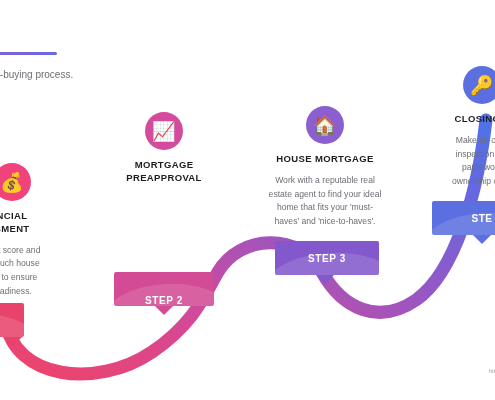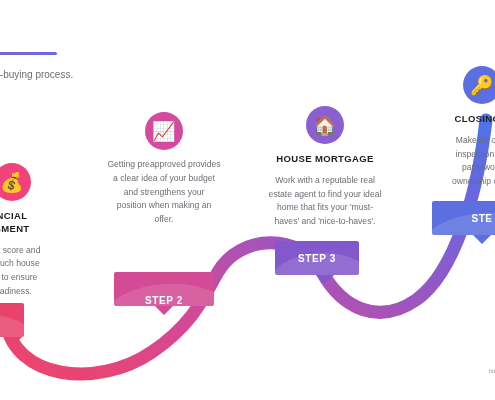--- a/index.html
+++ b/index.html
@@ -194,43 +194,40 @@
   <div class="badge" style="left:-52px; top:303px; width:76px; background:#e8436a;">
     <div class="sheen"></div>
 
   </div>
   <div class="tail" style="left:4px; top:337px; border-top:9px solid #e8436a;"></div>
 
   <div class="step" style="left:102px; top:112px; width:124px;">
     <div class="circle" style="background:#d44a9e;">
       <span>📈</span>
     </div>
-    <div class="step-desc" style="white-space:pre-line;">Getting preapproved provides
-a clear idea of your budget
-and strengthens your
-position when making an
-offer.</div>
+    <div class="step-title" style="white-space:pre-line;">MORTGAGE
+PREAPPROVAL</div>
   </div>
   <div class="badge" style="left:114px; top:272px; width:100px; background:#d34b94;align-items:flex-end;">
     <div class="sheen"></div>
     <span class="lbl">STEP 2</span>
   </div>
   <div class="tail" style="left:155px; top:306px; border-top:9px solid #d34b94;"></div>
 
   <div class="step" style="left:261px; top:106px; width:128px;">
     <div class="circle" style="background:#8b5fcf;">
       <span>🏠</span>
     </div>
     <div class="step-title" style="white-space:pre-line;">HOUSE MORTGAGE</div>
     <div class="step-desc" style="white-space:pre-line;">Work with a reputable real
 estate agent to find your ideal
 home that fits your 'must-
 haves' and 'nice-to-haves'.</div>
   </div>
-  <div class="badge" style="left:275px; top:241px; width:84px; background:#8258cc;">
+  <div class="badge" style="left:275px; top:241px; width:104px; background:#8258cc;">
     <div class="sheen"></div>
     <span class="lbl">STEP 3</span>
   </div>
   <div class="tail" style="left:316px; top:275px; border-top:9px solid #8258cc;"></div>
 
   <div class="step" style="left:418px; top:66px; width:128px;">
     <div class="circle" style="background:#5b6fe0;">
       <span>🔑</span>
     </div>
     <div class="step-title" style="white-space:pre-line;">CLOSING T</div>

